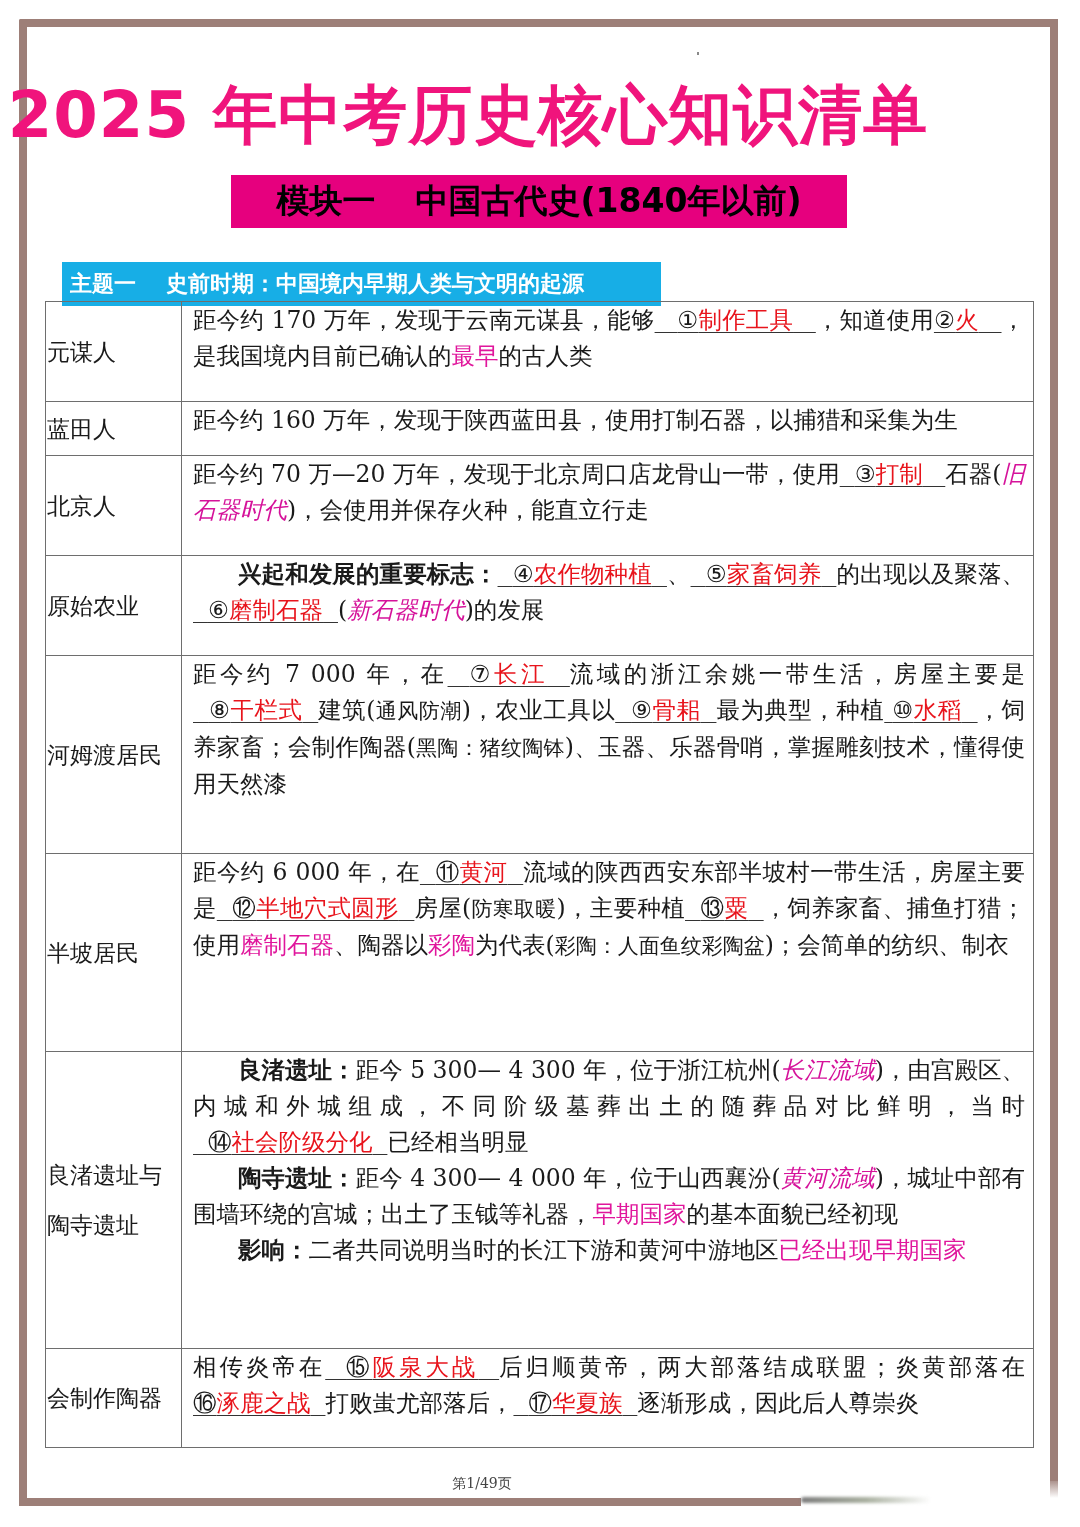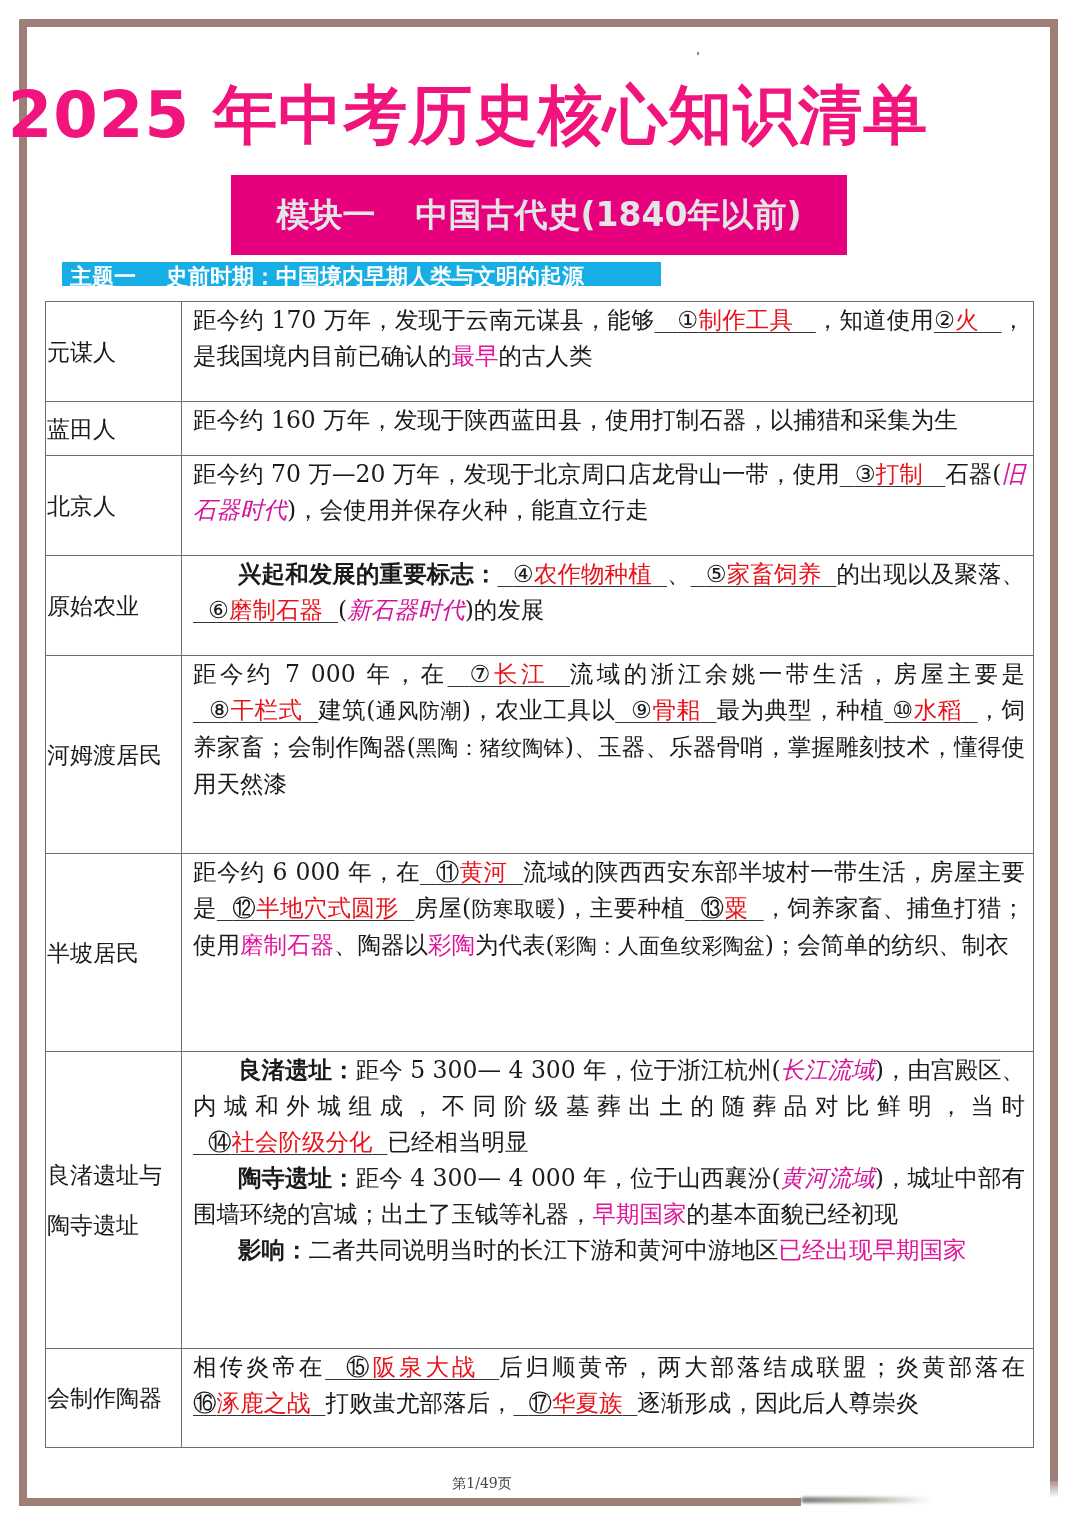--- a/index.html
+++ b/index.html
@@ -13,27 +13,27 @@
   .frame-bottom { position:absolute; left:19px; top:1498px; width:782px; height:8px; background:#9d7f78; }
   .frame-smudge { position:absolute; left:801px; top:1497px; width:130px; height:6px;
          background:linear-gradient(90deg, #7d7d7d 0%, #a9b0a0 50%, rgba(200,205,200,0) 100%);
          filter: blur(1.5px); border-radius:3px; }
   .dot { position:absolute; left:697px; top:52px; width:2px; height:3px; background:#8a8a8a; }
 
   .title { position:absolute; left:0; top:70px; width:936px; text-align:center;
            font-family:"DejaVu Sans","Liberation Sans",sans-serif; font-weight:bold;
            font-size:64px; line-height:90px; color:#f0147c; letter-spacing:1px; }
 
-  .module-banner { position:absolute; left:231px; top:175px; width:616px; height:80px;
-           background:#e6007e; color:#e5e5e5; display:flex; align-items:center; justify-content:center;
+  .module-banner { position:absolute; left:231px; top:175px; width:616px; height:53px;
+           background:#e6007e; color:#000000; display:flex; align-items:center; justify-content:center;
            font-family:"DejaVu Sans","Liberation Sans",sans-serif; font-weight:bold; font-size:33px; }
   .module-banner .gap { display:inline-block; width:40px; }
 
-  .topic-bar { position:absolute; left:62px; top:262px; width:599px; height:24px;
-           background:#17aee6; color:#ffffff; display:flex; align-items:flex-start;
+  .topic-bar { position:absolute; left:62px; top:262px; width:599px; height:44px;
+           background:#17aee6; color:#ffffff; display:flex; align-items:center;
            font-family:"DejaVu Sans","Liberation Sans",sans-serif; font-weight:bold; font-size:22px;
            padding-left:8px; box-sizing:border-box; }
   .topic-bar .gap { display:inline-block; width:30px; }
 
   .kb-table { position:absolute; left:45px; top:301px; width:989px; border-collapse:collapse; table-layout:fixed; }
   .kb-table td { border:1.5px solid #6e6e6e; vertical-align:middle; padding:0; }
   .kb-table td.label { width:134px; font-family:"DejaVu Sans","Liberation Sans",sans-serif;
            font-weight:normal; font-size:23px; line-height:50px; padding-left:1px; color:#1a1a1a; }
   .kb-table td.content { font-size:23.5px; line-height:36px; padding:0 8px 17px 11px;
            text-align:justify; vertical-align:top; }

